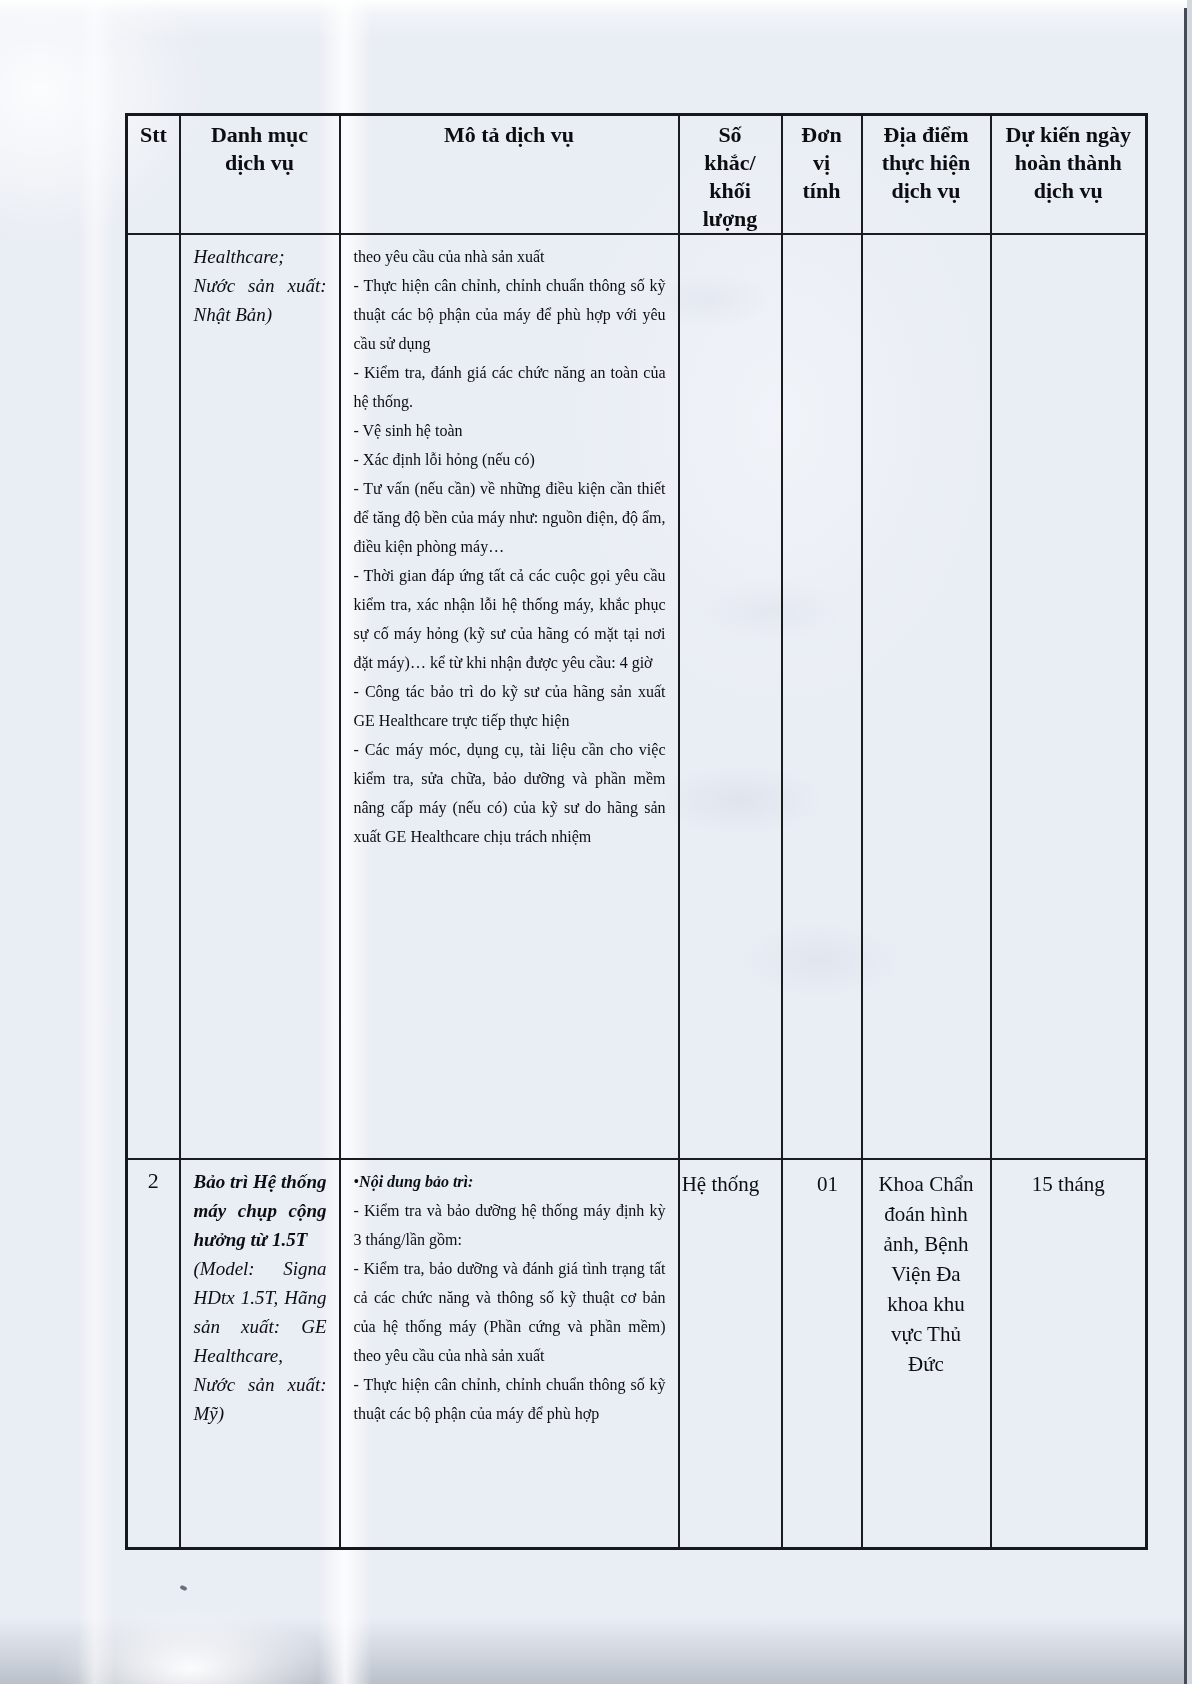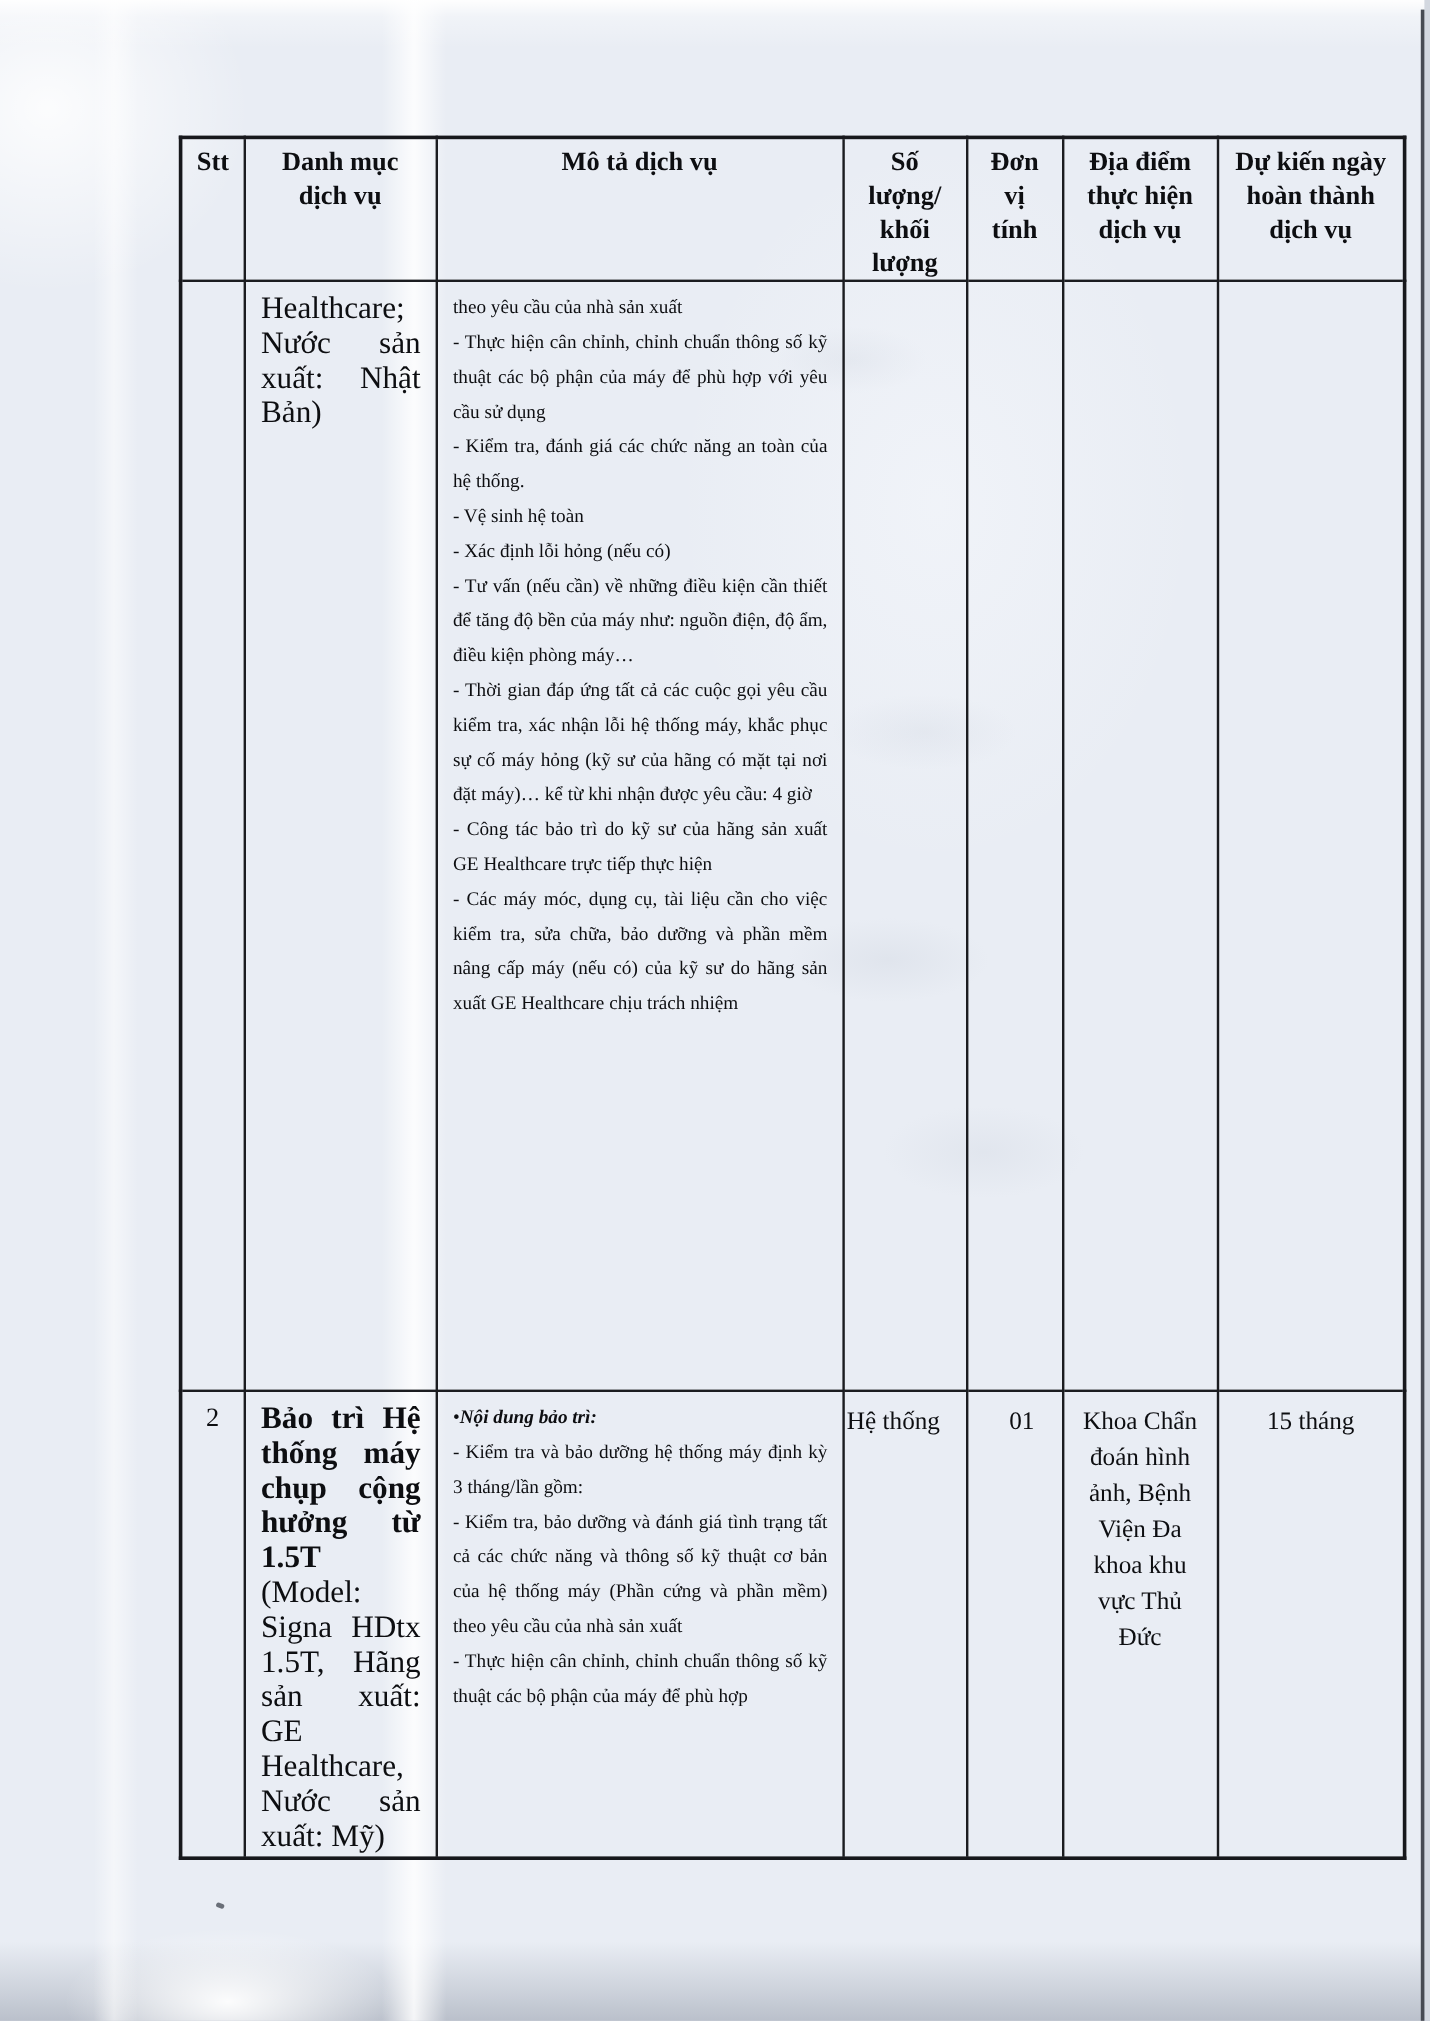--- a/index.html
+++ b/index.html
@@ -60,21 +60,21 @@
     top: 1586px;
     width: 7px;
     height: 4px;
     background: #6a6f78;
     border-radius: 2px;
     transform: rotate(20deg);
   }
 
   table.doc-table {
     position: absolute;
-    left: 149px;
+    left: 125px;
     top: 113px;
     width: 1020px;
     border-collapse: collapse;
     table-layout: fixed;
     border: 3px solid #17181c;
   }
   .doc-table td {
     border: 2px solid #1b1c20;
     vertical-align: top;
     overflow: hidden;
@@ -89,21 +89,22 @@
   tr.header-row { height: 110px; }
   tr.row-cont { height: 925px; }
   tr.row-two  { height: 389px; }
 
   td.cell-stt {
     text-align: center;
     font-size: 22px;
     padding-top: 8px;
   }
   td.cell-category {
-    font-size: 26px;
+    font-style: italic;
+    font-size: 19px;
     line-height: 29px;
     padding: 7px 12px 0 13px;
   }
   td.cell-category p { margin: 0; text-align: justify; }
   td.cell-category .cat-title { font-weight: bold; }
   td.cell-description {
     font-size: 16px;
     line-height: 29px;
     padding: 7px 12px 0 13px;
   }
@@ -148,21 +149,21 @@
     <col style="width:103px">
     <col style="width:80px">
     <col style="width:129px">
     <col style="width:156px">
   </colgroup>
   <tbody>
     <tr class="header-row">
       <td>Stt</td>
       <td class="hdr-category">Danh mục dịch vụ</td>
       <td>Mô tả dịch vụ</td>
-      <td class="hdr-quantity">Số lượng/ khối lượng</td>
+      <td class="hdr-quantity">Số khắc/ khối lượng</td>
       <td class="hdr-unit">Đơn vị tính</td>
       <td class="hdr-location">Địa điểm thực hiện dịch vụ</td>
       <td class="hdr-completion">Dự kiến ngày hoàn thành dịch vụ</td>
     </tr>
 
     <tr class="row-cont">
       <td class="cell-stt"></td>
       <td class="cell-category">
         <p>Healthcare; Nước sản xuất: Nhật Bản)</p>
       </td>

